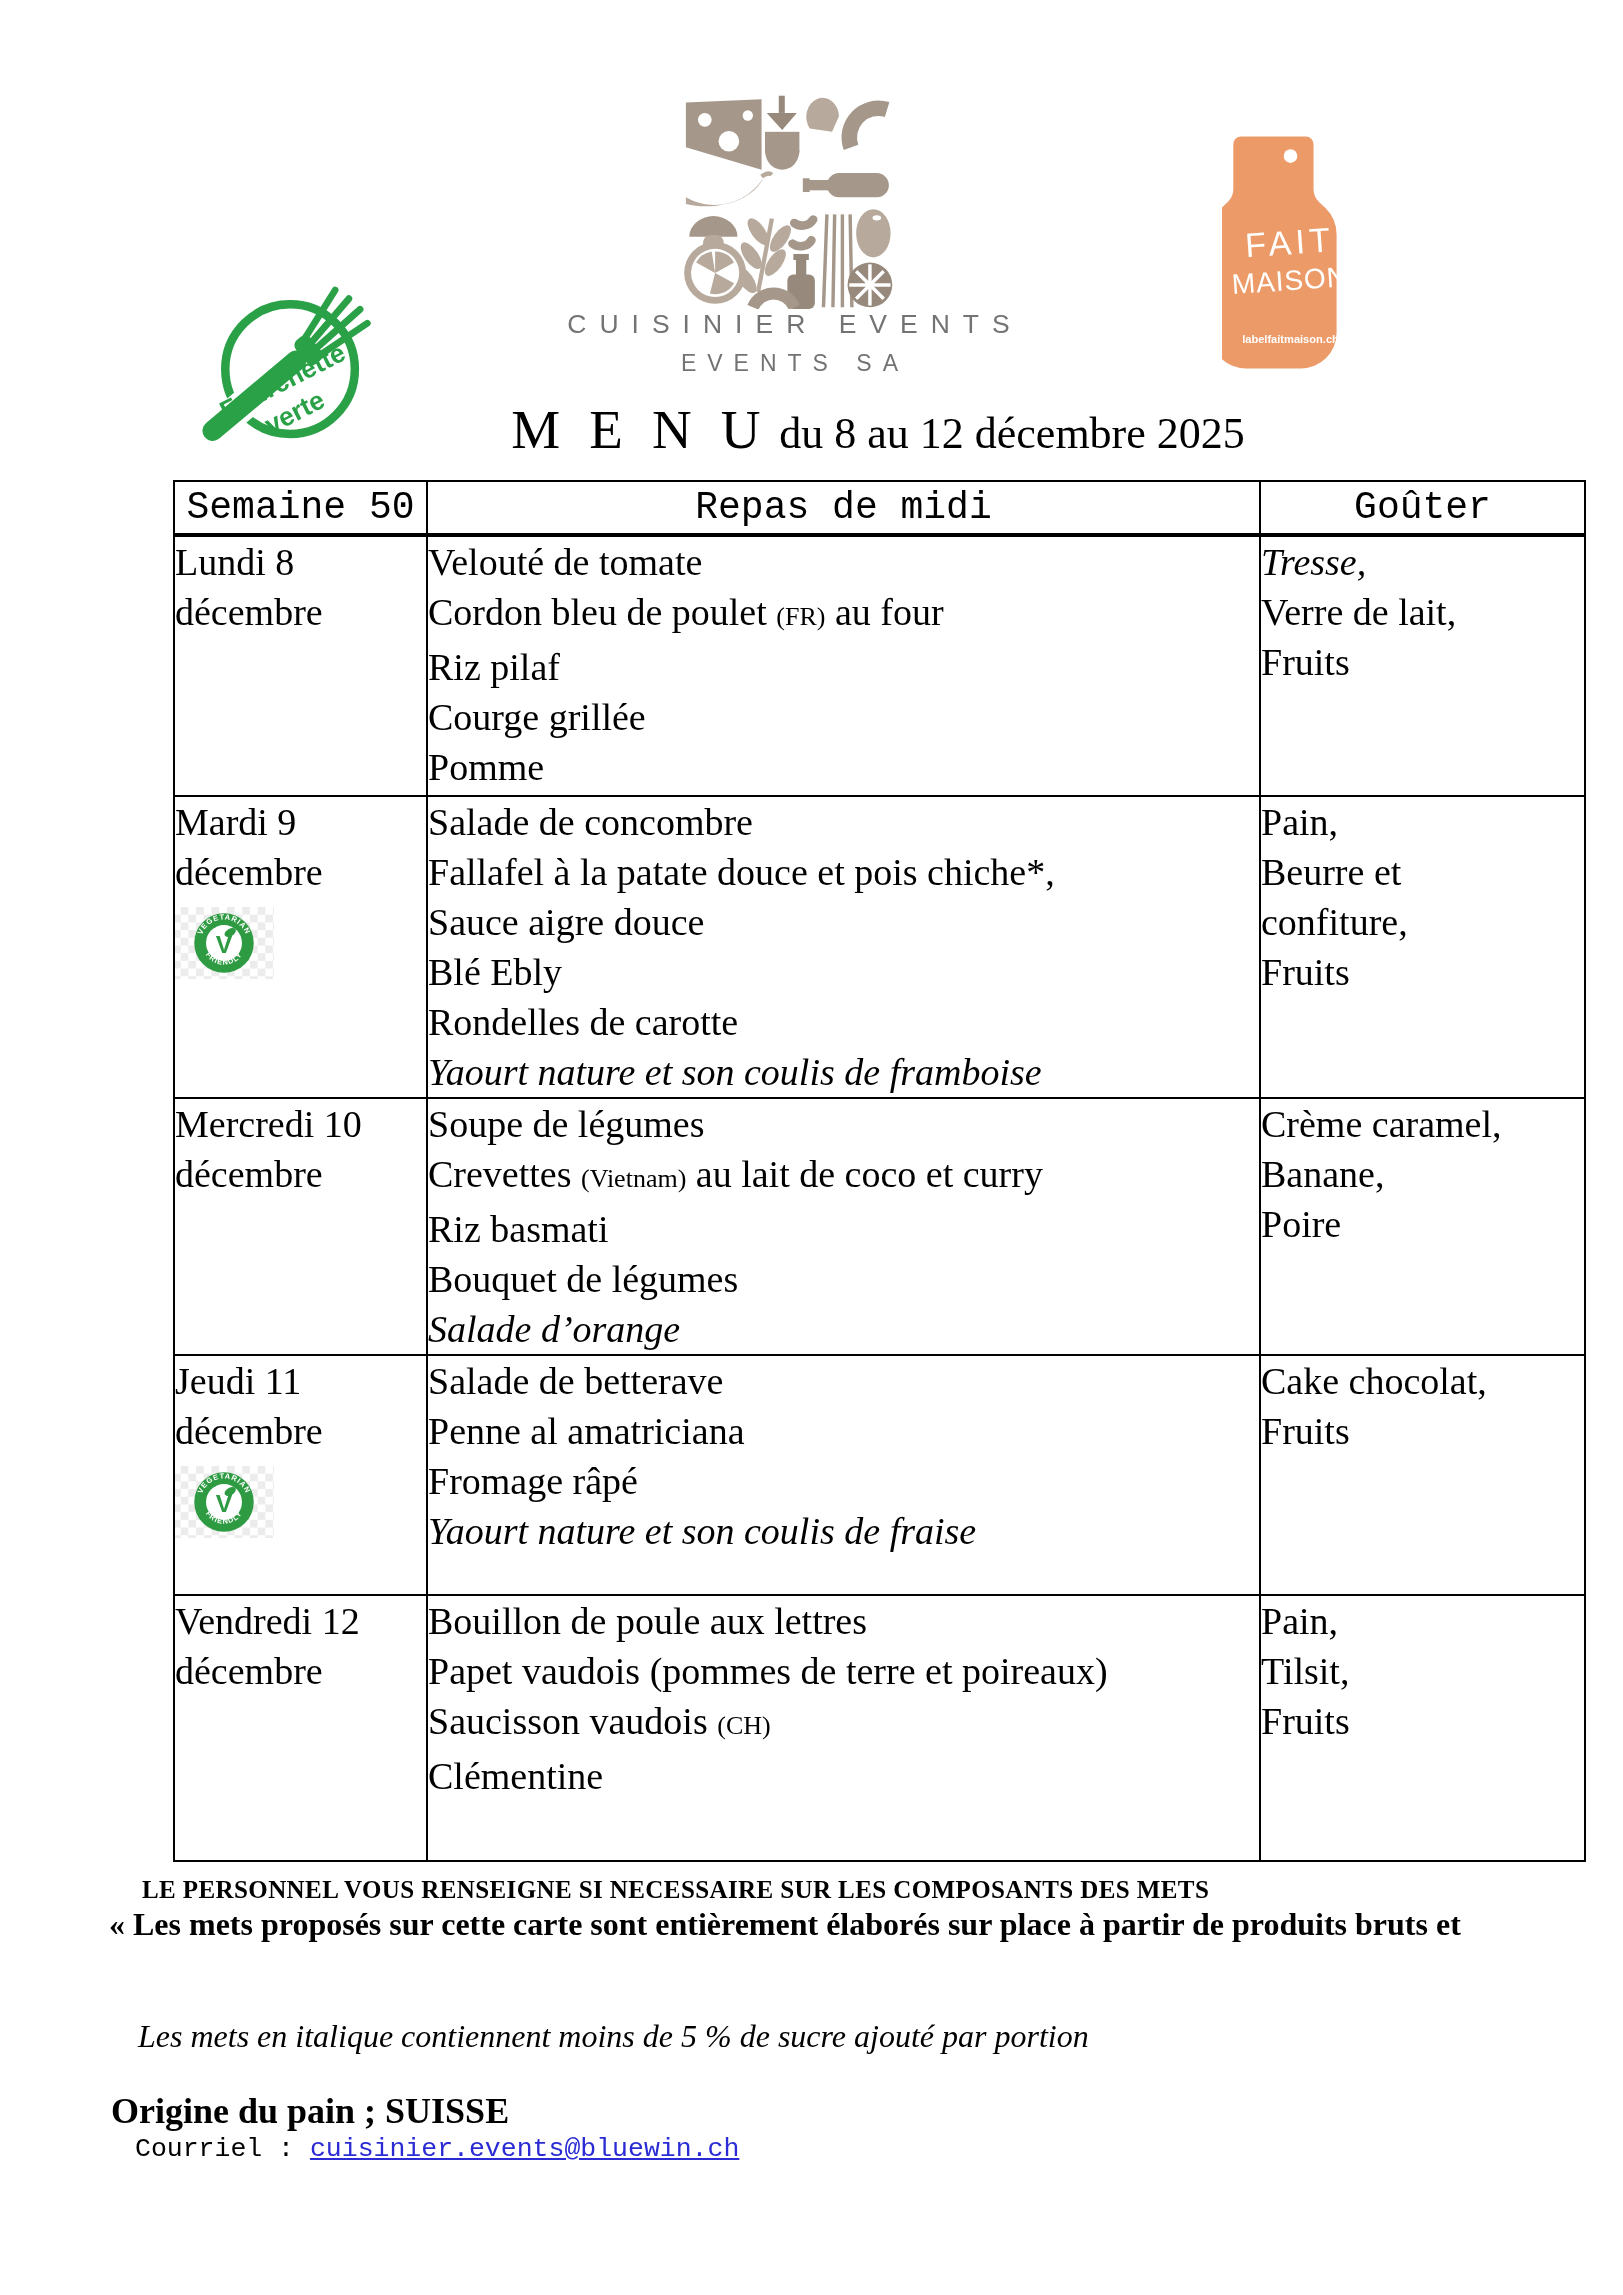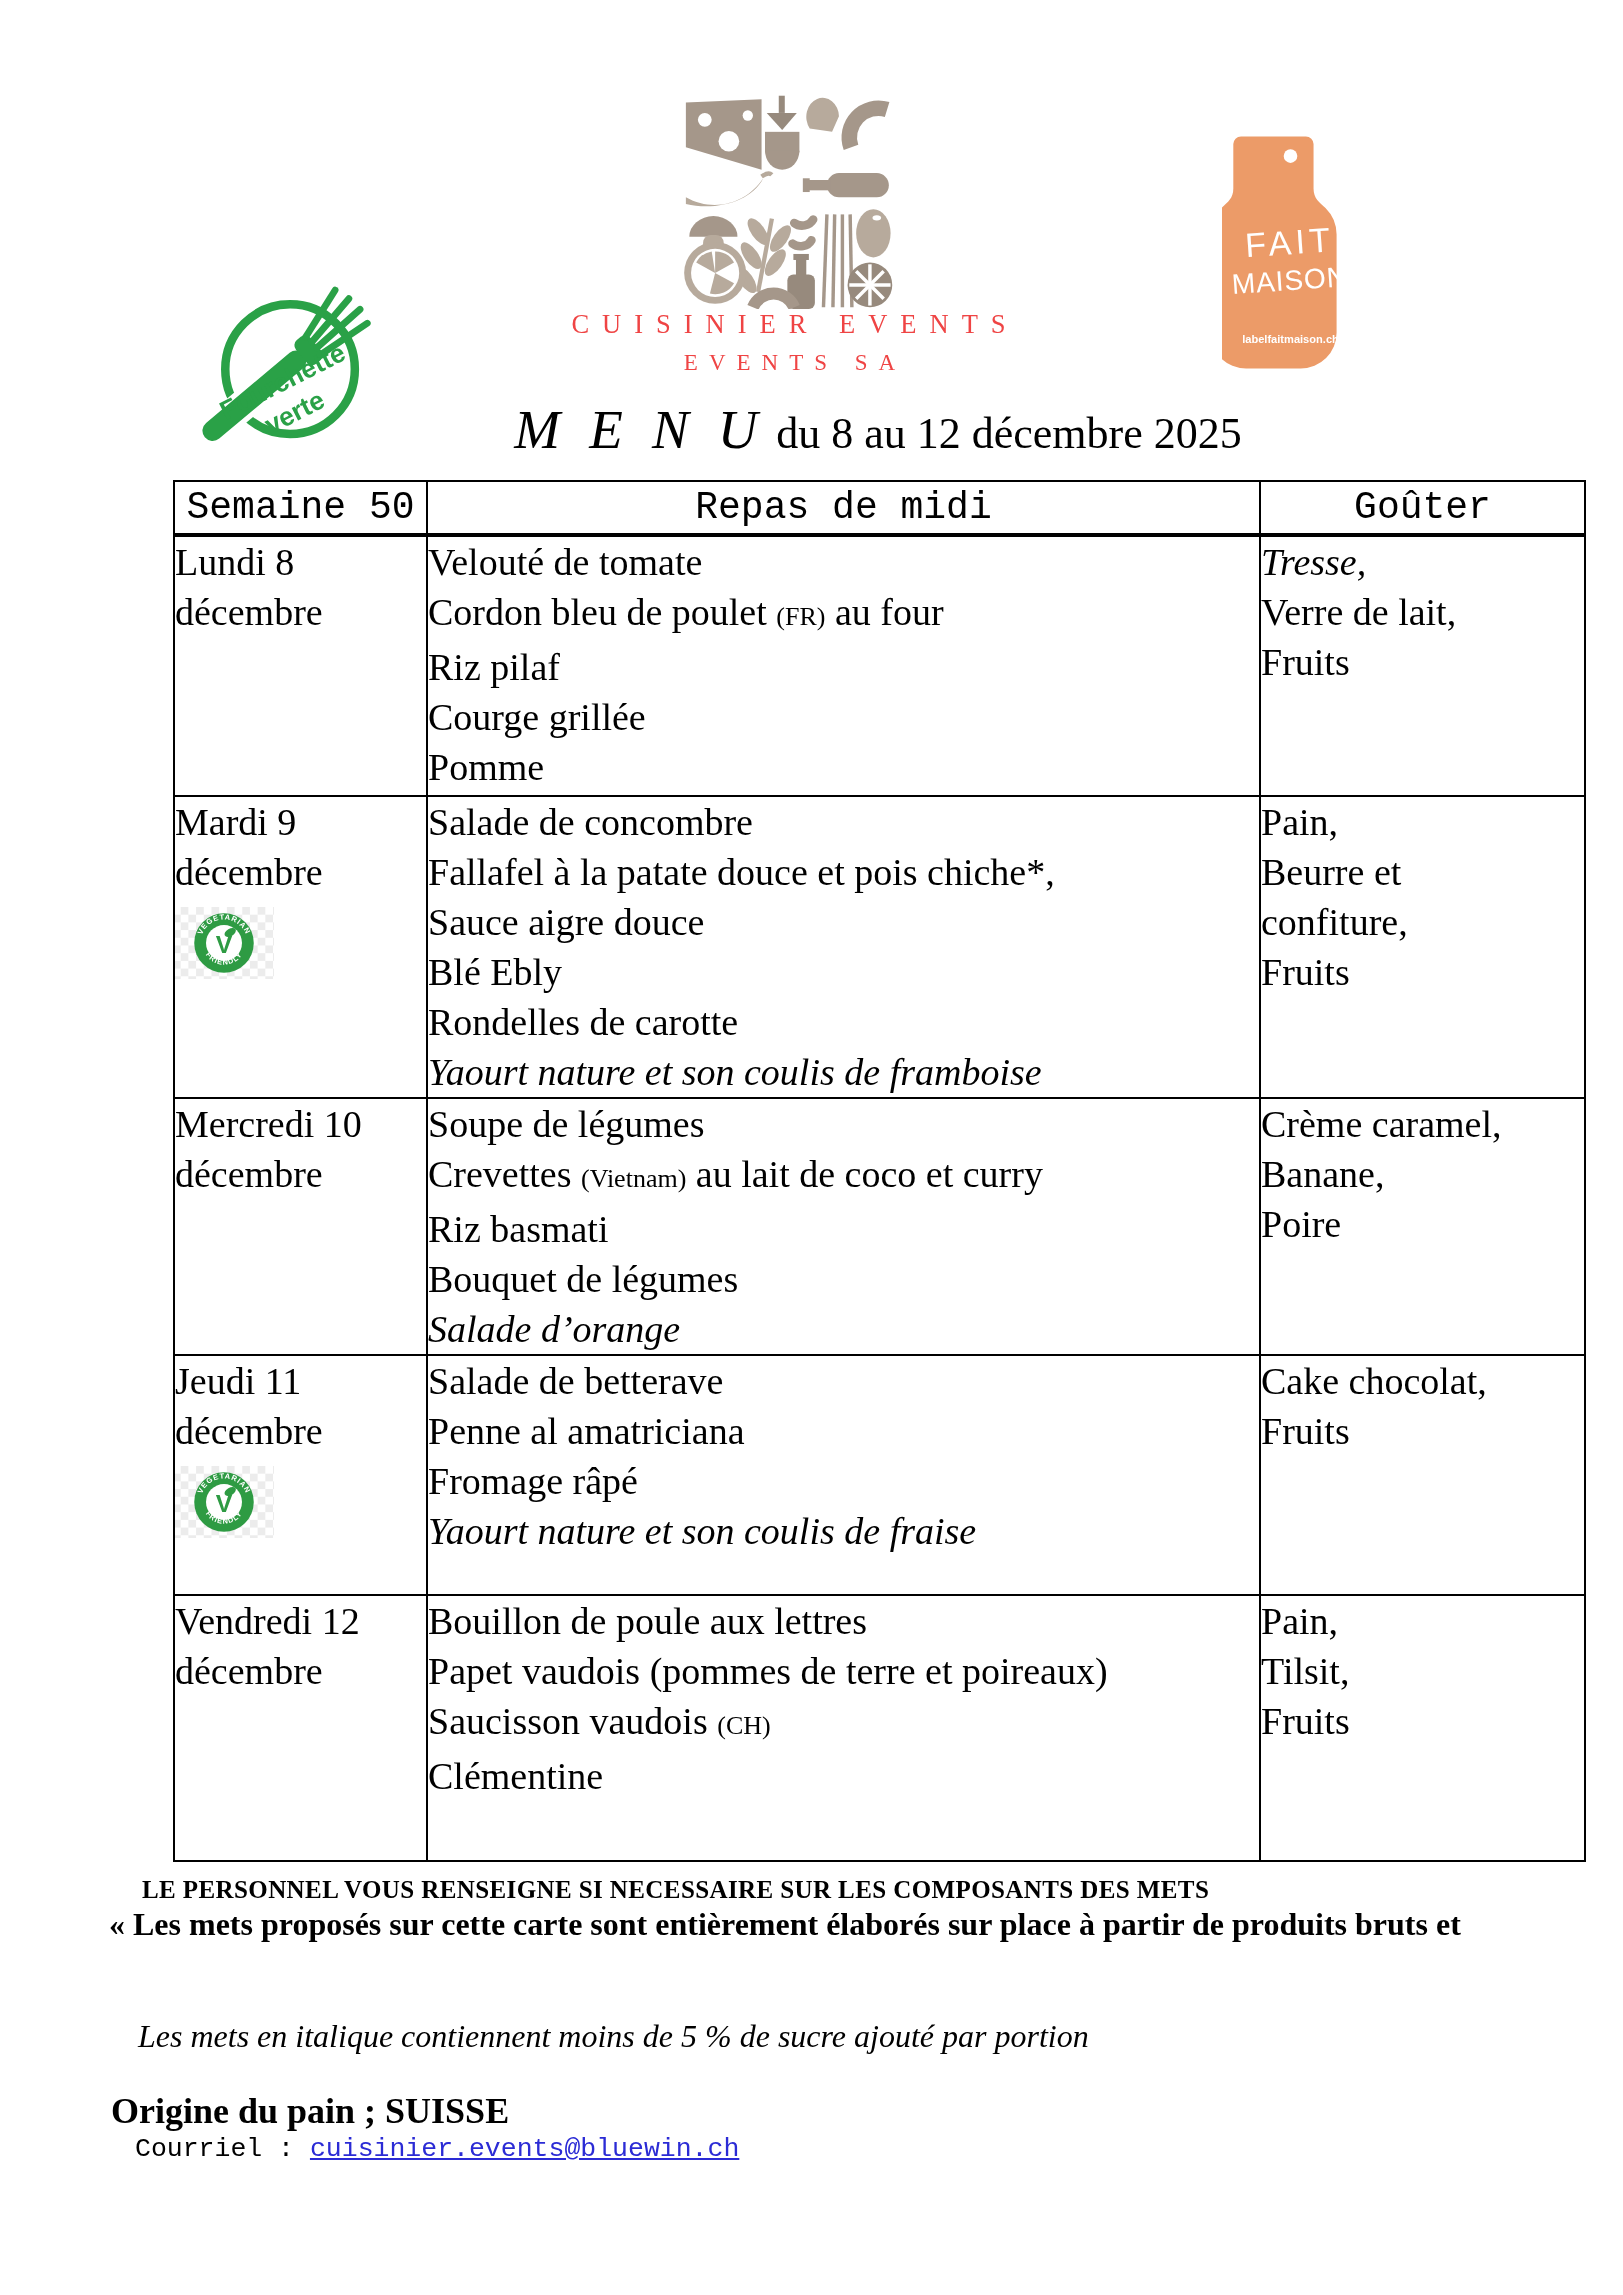--- a/index.html
+++ b/index.html
@@ -4,28 +4,28 @@
 <style>
   html,body{margin:0;padding:0;background:#888;}
   .page{
     position:relative; width:1623px; height:2295px; background:#ffffff;
     font-family:"Liberation Serif", serif; color:#000; overflow:hidden;
   }
   
   .fv-logo{position:absolute; left:198px; top:253px; width:179px; height:205px;}
   .ce-logo{position:absolute; left:679px; top:94px; width:215px; height:215px;}
   .ce-text{position:absolute; left:530px; top:309px; width:530px; text-align:center;
-           font-family:Liberation Serif, serif; color:#ef4444;}
+           font-family:Liberation Sans, sans-serif; color:#737373;}
   .ce-text .l1{font-size:26.5px; letter-spacing:13px; white-space:nowrap;}
   .ce-text .l2{font-size:23px; letter-spacing:11px; margin-top:10.3px; white-space:nowrap;}
   .fm-logo{position:absolute; left:1222px; top:133px; width:137px; height:239px;}
   
   .title{position:absolute; left:173px; top:398px; width:1410px; height:73px;
          text-align:center; white-space:nowrap;}
-  .title .menu-word{font-size:55px; letter-spacing:7.7px;font-style:italic;}
+  .title .menu-word{font-size:55px; letter-spacing:7.7px;}
   .title .menu-rest{font-size:44px;}
   
   table.menu{position:absolute; left:173px; top:480px; border-collapse:collapse;
              table-layout:fixed; width:1411px;}
   table.menu col.c1{width:253px;} table.menu col.c2{width:833px;} table.menu col.c3{width:325px;}
   table.menu td, table.menu th{border:2.6px solid #000; vertical-align:top; padding:0; font-weight:normal;}
   table.menu th{height:51px; font-size:38px; vertical-align:middle; border-bottom:4.3px solid #000;font-family:Liberation Mono, monospace;}
   th.h-week{font-weight:bold; text-align:center;}
   th.h-mid, th.h-gouter{text-align:center;}
   td.c-date{font-size:38px; line-height:50px; padding:6.8px 5.1px 0 15.4px;}

